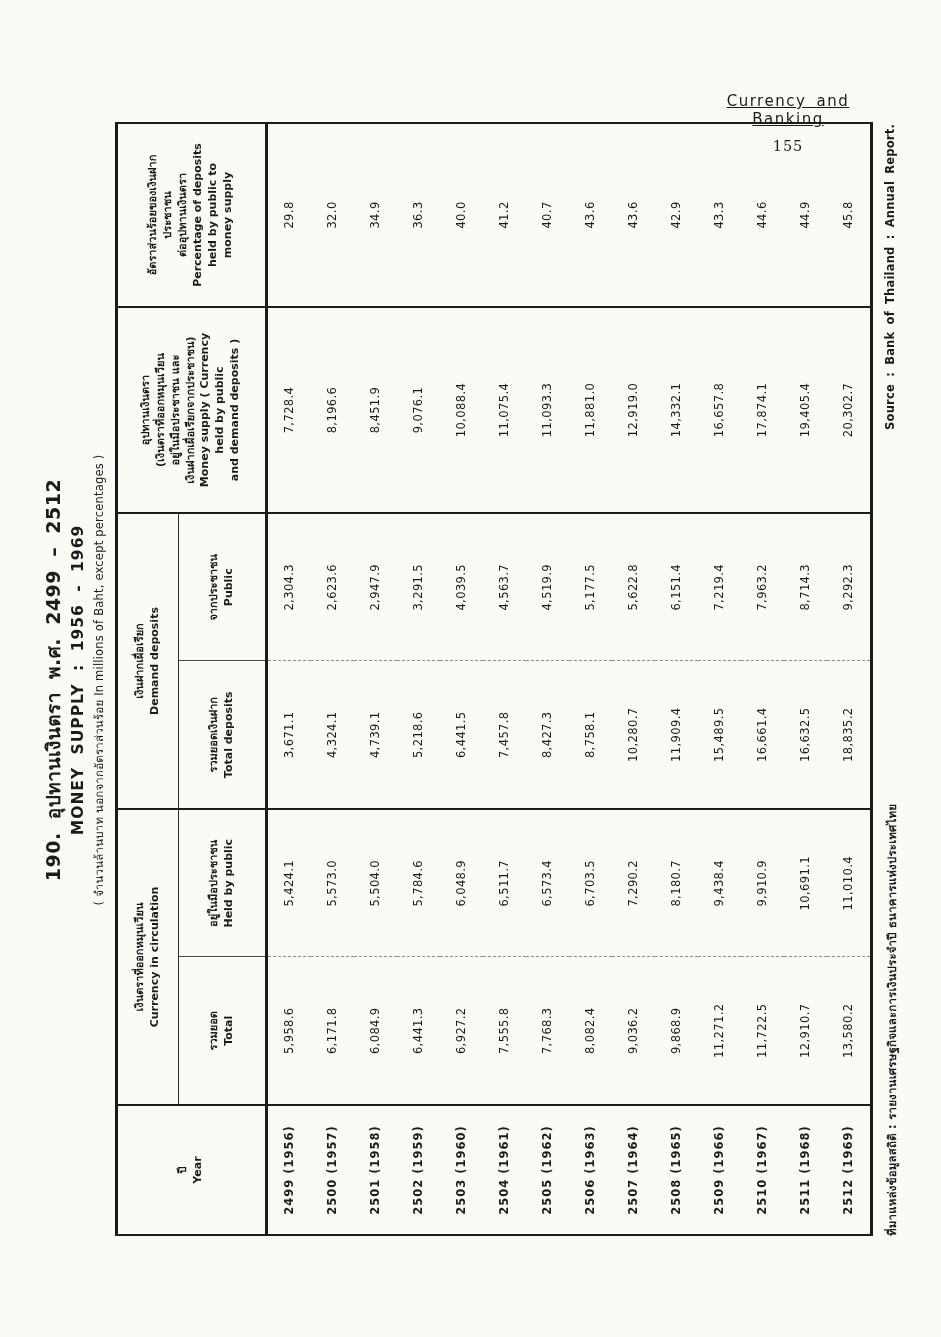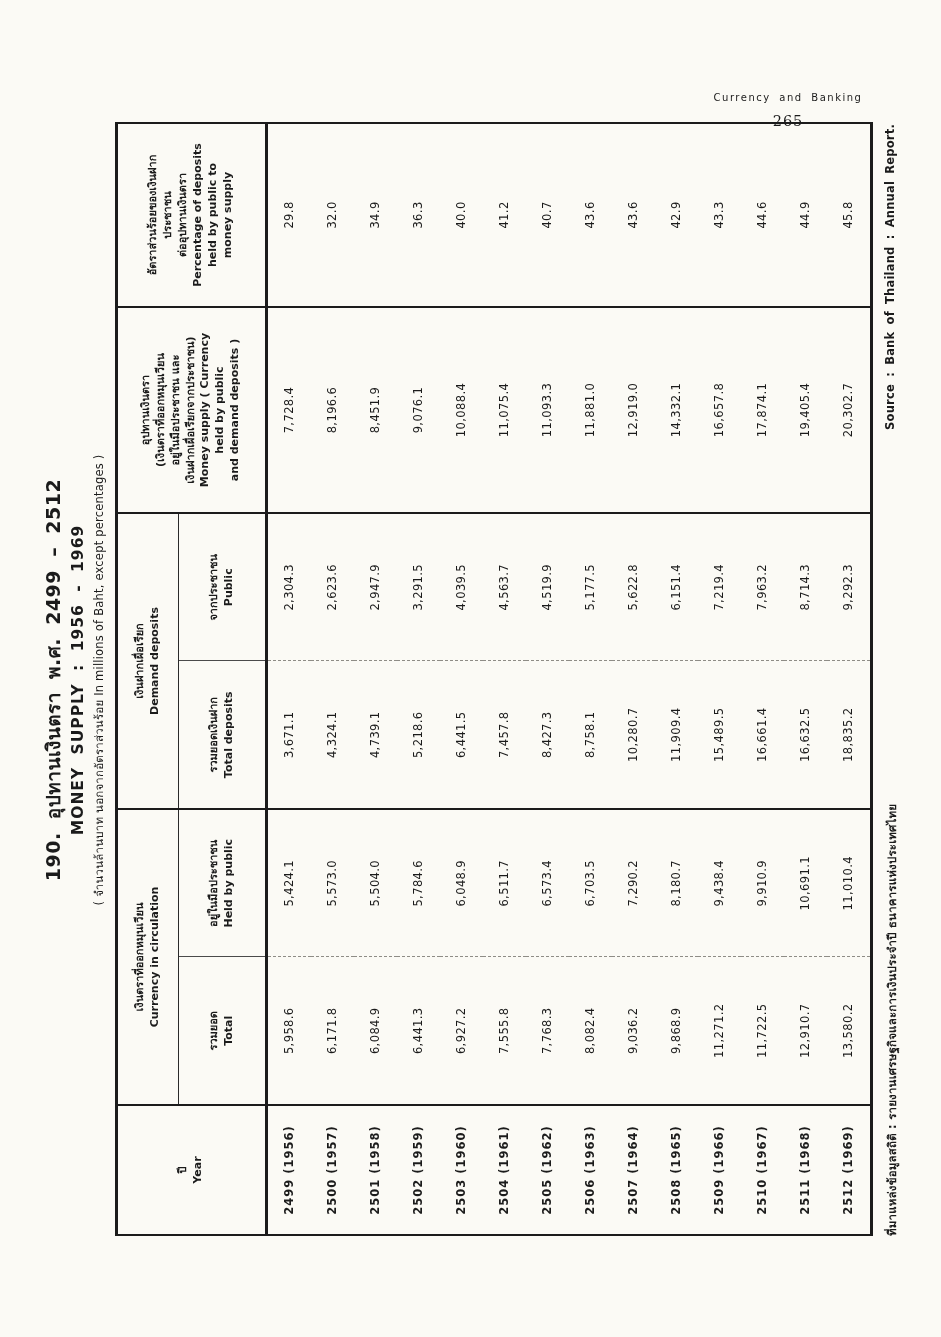--- a/index.html
+++ b/index.html
@@ -3,21 +3,21 @@
 <meta charset="utf-8">
 <style>
   html,body{margin:0;padding:0;background:#e8e6e0;}
   .page{
     position:relative; width:941px; height:1337px; margin:0 auto;
     background:#fbfaf5; overflow:hidden; color:#1b1b1b;
     font-family:"DejaVu Sans","Liberation Sans",sans-serif;
   }
   
   .page-header{position:absolute; top:92px; right:58px; width:190px; text-align:center;}
-  .page-header .section{font-size:10px; letter-spacing:1.5px; word-spacing:4px;}
+  .page-header .section{font-size:15px; letter-spacing:1.5px; word-spacing:4px;text-decoration:underline;}
   .page-header .pagenum{font-size:14.5px; margin-top:10px; letter-spacing:1px; font-family:"DejaVu Serif","Liberation Serif",serif;}
 
   
   .rotated{
     position:absolute; width:1180px; height:900px; left:-100px; top:230px;
     transform:rotate(-90deg);
   }
   .title-block{ text-align:center; padding-top:2px; line-height:1.25;}
   .title-th{font-size:19px; font-weight:bold; letter-spacing:.5px; word-spacing:6px;}
   .title-en{font-size:15.5px; font-weight:bold; letter-spacing:1px; word-spacing:6px; margin-top:3px;}
@@ -56,21 +56,21 @@
   }
   .table-footer .src-en{word-spacing:3px;}
 </style>
 </head>
 <body>
 
 <div class="page">
 
   <div class="page-header">
     <div class="section">Currency and Banking</div>
-    <div class="pagenum">265</div>
+    <div class="pagenum">155</div>
   </div>
 
   <div class="rotated">
 
     <div class="title-block">
       <div class="title-th">190.  อุปทานเงินตรา พ.ศ. 2499 – 2512</div>
       <div class="title-en">MONEY  SUPPLY : 1956 - 1969</div>
       <div class="title-note">( จำนวนล้านบาท นอกจากอัตราส่วนร้อย  In millions of Baht, except percentages )</div>
     </div>
 

